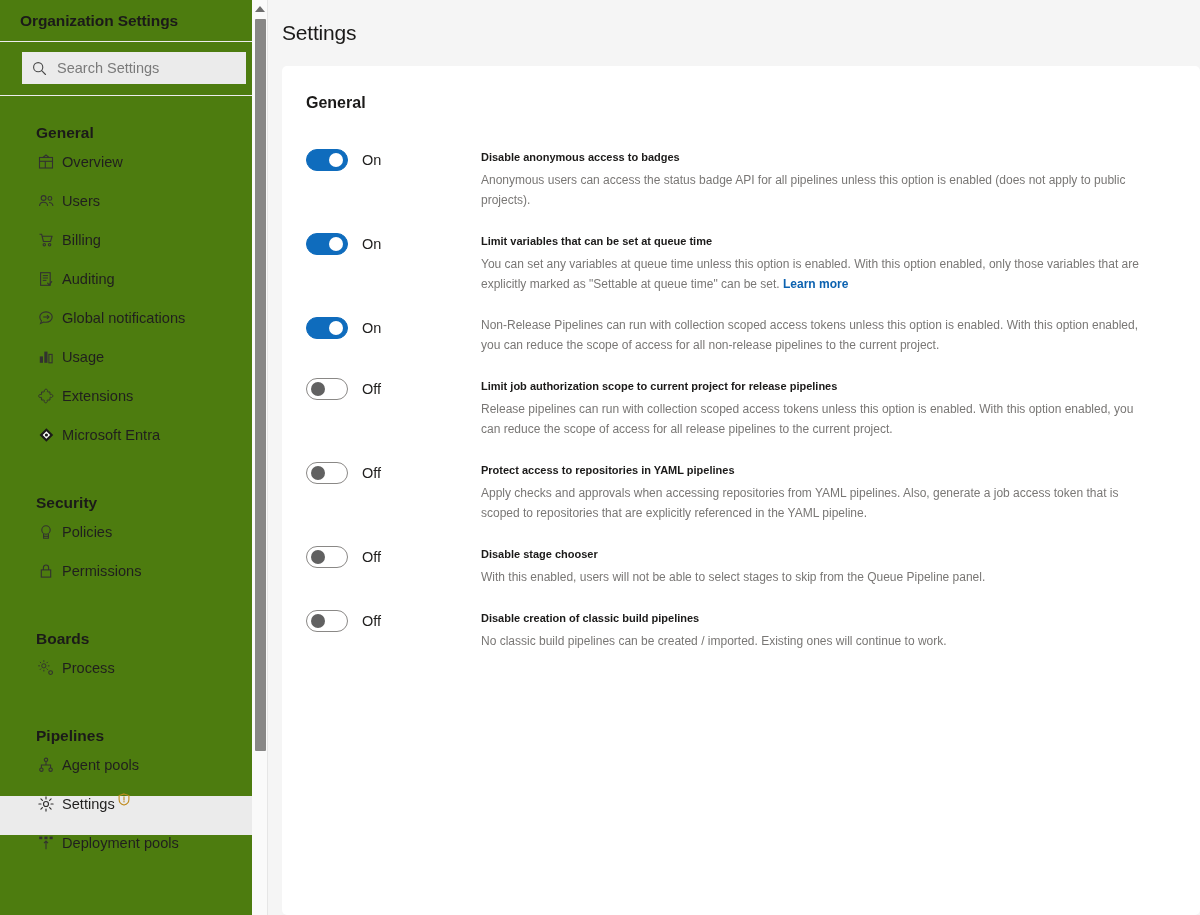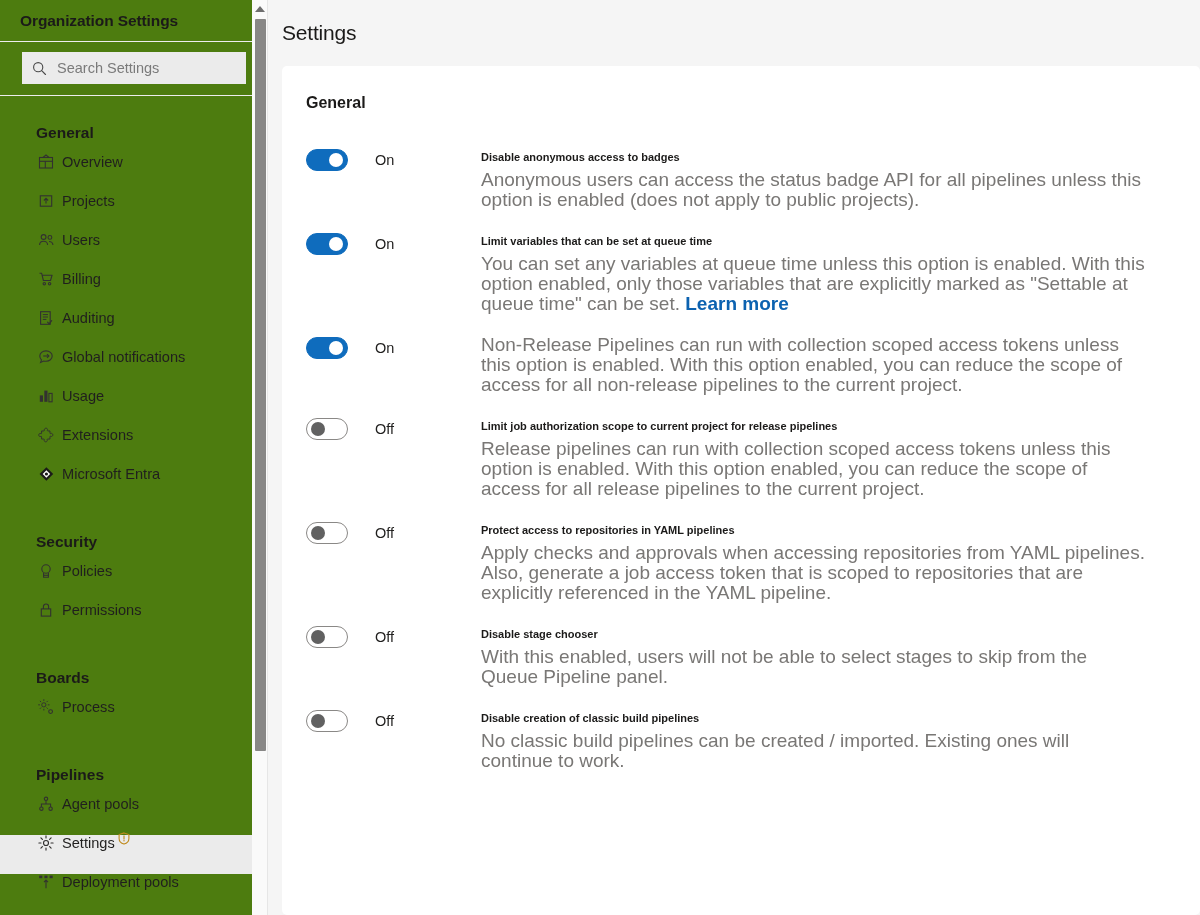--- a/index.html
+++ b/index.html
@@ -164,21 +164,20 @@
   .setting-row {
     display: flex;
     align-items: flex-start;
     padding-top: 21px;
   }
   .toggle-col {
     flex: 0 0 175px;
     display: flex;
     align-items: center;
     padding-top: 2px;
-    gap: 13px;
   }
   .toggle {
     width: 42px; height: 22px;
     border-radius: 11px;
     position: relative;
     cursor: pointer;
     flex: 0 0 42px;
   }
   .toggle.on { background: #0f6cbd; border: 1px solid #0f6cbd; }
   .toggle.off { background: #ffffff; border: 1px solid #8a8886; }
@@ -198,21 +197,21 @@
   }
   .setting-body { flex: 1 1 auto; max-width: 665px; }
   .setting-title {
     font-size: 11px;
     font-weight: bold;
     color: #1b1a19;
     margin: 0 0 3px 0;
     line-height: 20px;
   }
   .setting-desc {
-    font-size: 19px;
+    font-size: 12px;
     color: #797775;
     line-height: 20px;
     margin: 0;
   }
   .setting-desc a {
     color: #0c62b0;
     text-decoration: none;
     font-weight: bold;
   }
 </style>
@@ -248,29 +247,20 @@
           <svg width="16" height="16" viewBox="0 0 16 16" fill="none">
             <rect x="1.5" y="3.5" width="13" height="10.5" stroke="#323130" stroke-width="1.1"></rect>
             <line x1="1.5" y1="7.3" x2="14.5" y2="7.3" stroke="#323130" stroke-width="1.1"></line>
             <line x1="7.3" y1="7.3" x2="7.3" y2="14" stroke="#323130" stroke-width="1.1"></line>
             <path d="M5 3.5 L8 1 L11 3.5" stroke="#323130" stroke-width="1.1" fill="none"></path>
           </svg>
         </span>
         <span class="lbl">Overview</span>
       </div>
 
-      <div class="nav-item">
-        <span class="ico">
-          <svg width="16" height="16" viewBox="0 0 16 16" fill="none">
-            <rect x="2.3" y="2.8" width="11.4" height="10.4" stroke="#323130" stroke-width="1.1"></rect>
-            <path d="M8 10.6 V5.6 M5.9 7.5 L8 5.3 L10.1 7.5" stroke="#323130" stroke-width="1.1" fill="none"></path>
-          </svg>
-        </span>
-        <span class="lbl">Projects</span>
-      </div>
 
       <div class="nav-item">
         <span class="ico">
           <svg width="17" height="16" viewBox="0 0 17 16" fill="none">
             <circle cx="5.6" cy="5" r="2.4" stroke="#323130" stroke-width="1.1"></circle>
             <path d="M1.6 13c0-2.3 1.8-3.7 4-3.7s4 1.4 4 3.7" stroke="#323130" stroke-width="1.1" fill="none"></path>
             <circle cx="11.9" cy="5.4" r="1.9" stroke="#323130" stroke-width="1.1"></circle>
             <path d="M11 9.5c2 0 3.9 1.2 3.9 3.5" stroke="#323130" stroke-width="1.1" fill="none"></path>
           </svg>
         </span>

